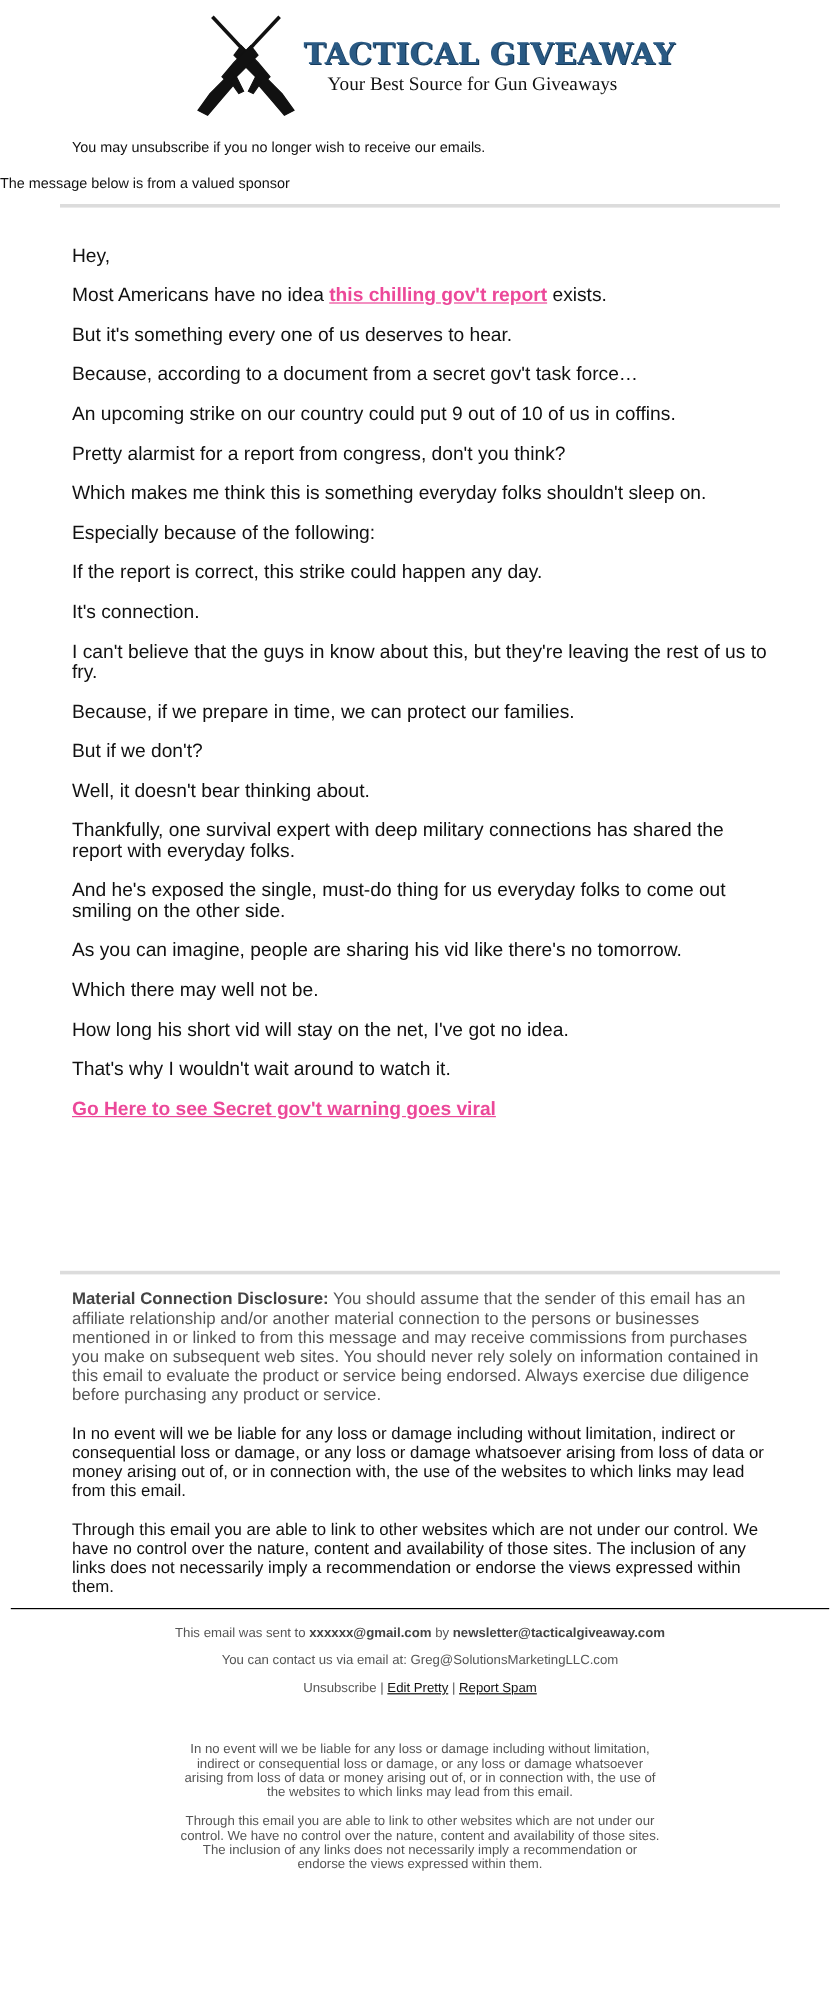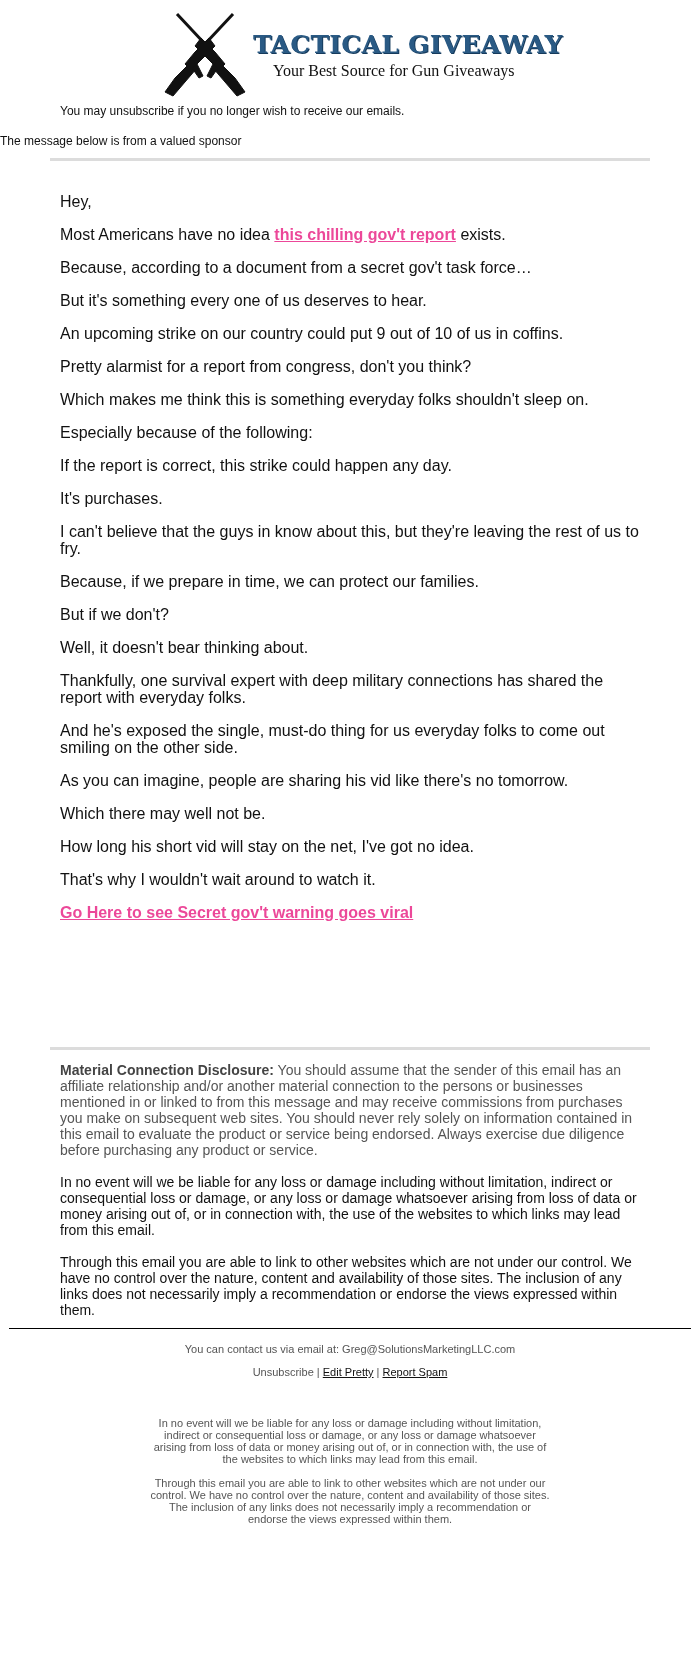--- a/index.html
+++ b/index.html
@@ -17,21 +17,21 @@
   }
   .logo-tagline {
     position: absolute; left: 118px; top: 54px;
     font-family: "Liberation Serif", serif; font-size: 16px; color: #111;
     white-space: nowrap;
   }
 
   .preamble { margin: 0 60px; font-size: 12px; line-height: 14px; color: #111; }
   .preamble p { margin: 0; }
   .preamble .p1 { margin-top: 8px; }
-  .preamble .p2 { margin-top: 4px; }
+  .preamble .p2 { margin-top: 16px; }
   .sponsor { text-align: left; font-size: 12px; margin-top: 16px; color: #111; }
 
   .rule-gray { margin: 0 50px; height: 3px; background: #dcdcdc; }
   .rule-top { margin-top: 10px; }
 
   .body-copy { margin: 0 60px; padding-top: 32px; font-size: 16px; line-height: 17px; color: #111; }
   .body-copy p { margin: 0 0 16px 0; }
   .body-copy a { color: #ec4899; font-weight: bold; text-decoration: underline; }
 
   .spacer { height: 110px; }
@@ -80,28 +80,28 @@
 <div class="preamble">
   <p class="p2">You may unsubscribe if you no longer wish to receive our emails.</p>
 </div>
 <div class="sponsor">The message below is from a valued sponsor</div>
 
 <div class="rule-gray rule-top"></div>
 
 <div class="body-copy">
   <p>Hey,</p>
   <p><span>Most Americans have no idea </span><a href="#">this chilling gov't report</a><span> exists.</span></p>
+  <p>But it's something every one of us deserves to hear.</p>
   <p>Because, according to a document from a secret gov't task force…</p>
-  <p>But it's something every one of us deserves to hear.</p>
   <p>An upcoming strike on our country could put 9 out of 10 of us in coffins.</p>
   <p>Pretty alarmist for a report from congress, don't you think?</p>
   <p>Which makes me think this is something everyday folks shouldn't sleep on.</p>
   <p>Especially because of the following:</p>
   <p>If the report is correct, this strike could happen any day.</p>
-  <p>It's purchases.</p>
+  <p>It's connection.</p>
   <p>I can't believe that the guys in know about this, but they're leaving the rest of us to fry.</p>
   <p>Because, if we prepare in time, we can protect our families.</p>
   <p>But if we don't?</p>
   <p>Well, it doesn't bear thinking about.</p>
   <p>Thankfully, one survival expert with deep military connections has shared the report with everyday folks.</p>
   <p>And he's exposed the single, must-do thing for us everyday folks to come out smiling on the other side.</p>
   <p>As you can imagine, people are sharing his vid like there's no tomorrow.</p>
   <p>Which there may well not be.</p>
   <p>How long his short vid will stay on the net, I've got no idea.</p>
   <p>That's why I wouldn't wait around to watch it.</p>
@@ -114,20 +114,21 @@
 
 <div class="disclosure">
   <p class="gray"><b>Material Connection Disclosure:</b><span> You should assume that the sender of this email has an affiliate relationship and/or another material connection to the persons or businesses mentioned in or linked to from this message and may receive commissions from purchases you make on subsequent web sites. You should never rely solely on information contained in this email to evaluate the product or service being endorsed. Always exercise due diligence before purchasing any product or service.</span></p>
   <p class="dark">In no event will we be liable for any loss or damage including without limitation, indirect or consequential loss or damage, or any loss or damage whatsoever arising from loss of data or money arising out of, or in connection with, the use of the websites to which links may lead from this email.</p>
   <p class="dark">Through this email you are able to link to other websites which are not under our control. We have no control over the nature, content and availability of those sites. The inclusion of any links does not necessarily imply a recommendation or endorse the views expressed within them.</p>
 </div>
 
 <div class="rule-black"></div>
 
 <div class="footer">
+  <p><span>This email was sent to </span><b>xxxxxx@gmail.com</b><span> by </span><b>newsletter@tacticalgiveaway.com</b></p>
   <p>You can contact us via email at: Greg@SolutionsMarketingLLC.com</p>
   <p><span>Unsubscribe</span><span class="sep"> | </span><a href="#">Edit Pretty</a><span class="sep"> | </span><a href="#">Report Spam</a></p>
 </div>
 
 <div class="legal">
   <p>In no event will we be liable for any loss or damage including without limitation, indirect or consequential loss or damage, or any loss or damage whatsoever arising from loss of data or money arising out of, or in connection with, the use of the websites to which links may lead from this email.</p>
   <p>Through this email you are able to link to other websites which are not under our control. We have no control over the nature, content and availability of those sites. The inclusion of any links does not necessarily imply a recommendation or endorse the views expressed within them.</p>
 </div>
 
 </body></html>

